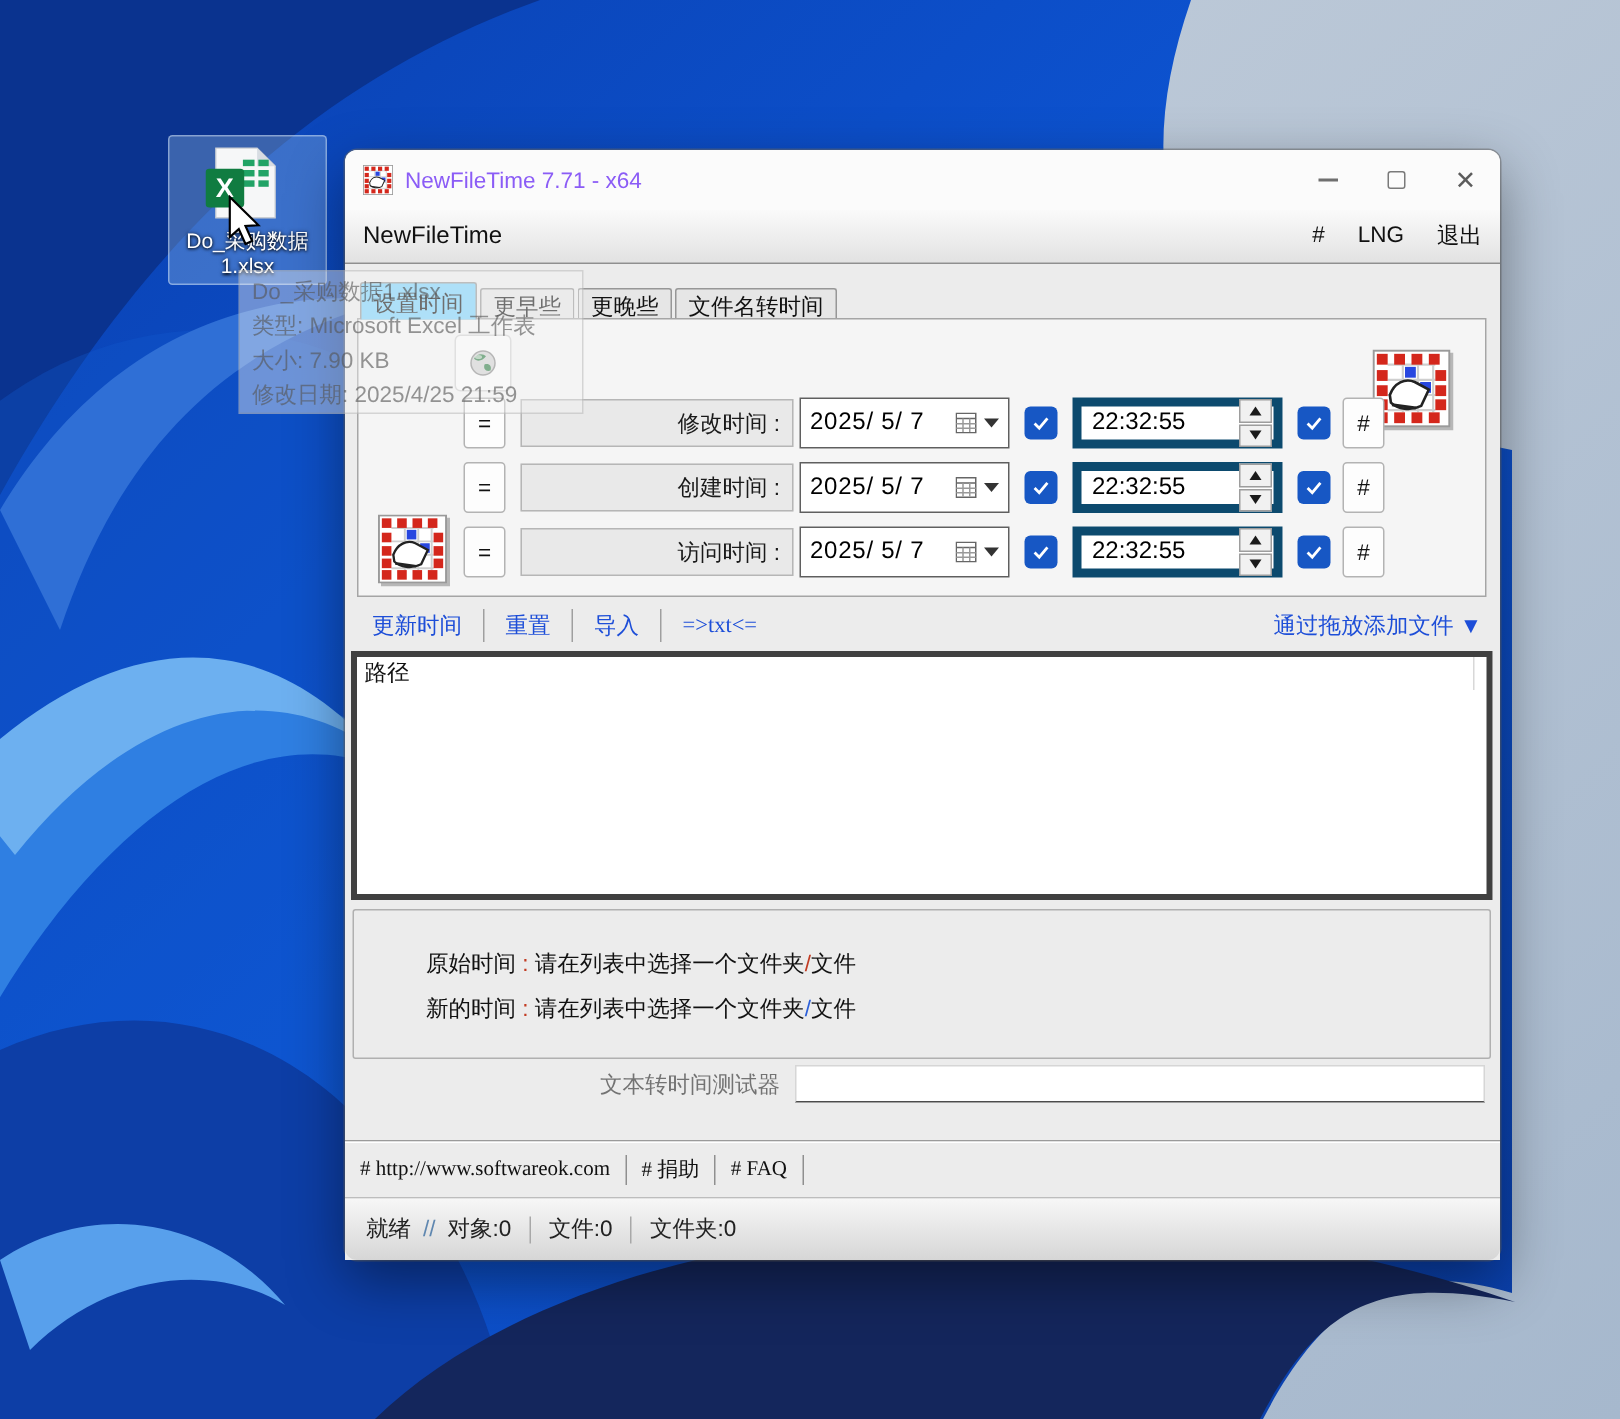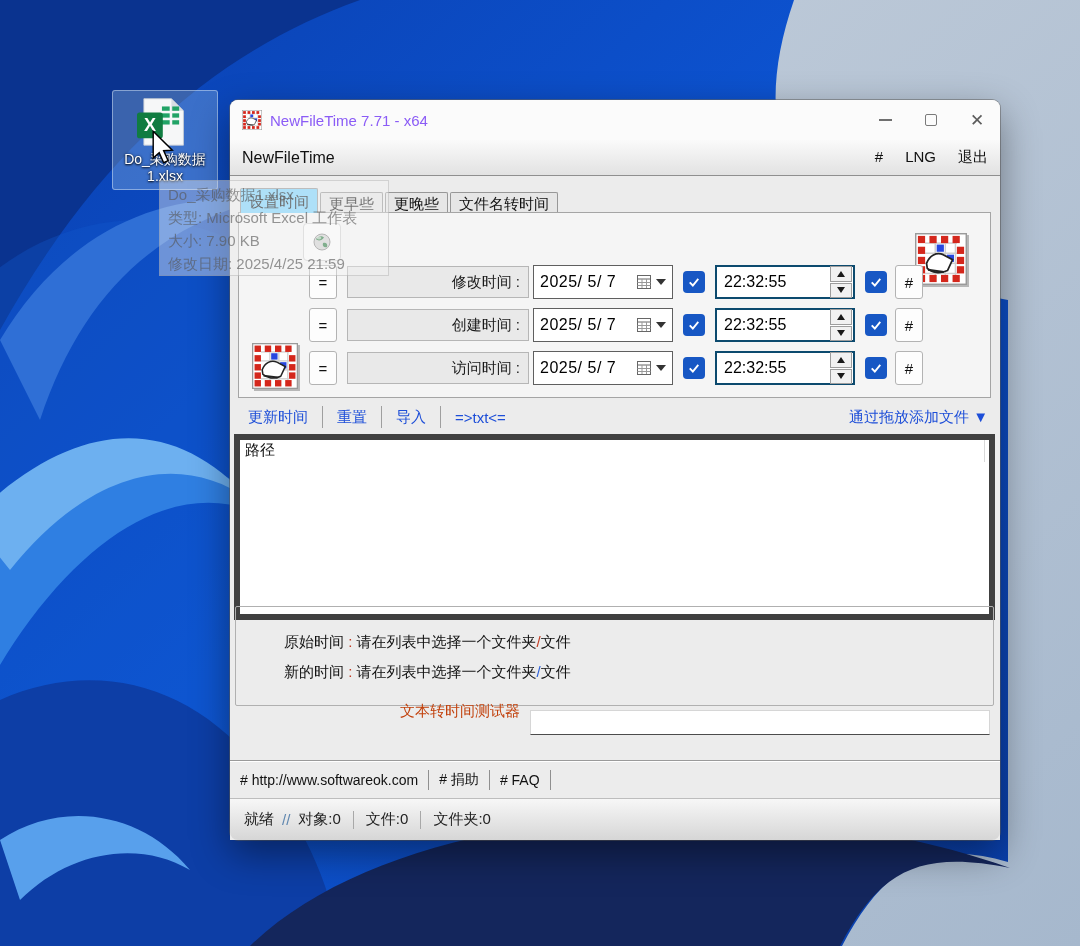--- a/index.html
+++ b/index.html
@@ -1,17 +1,17 @@
 <!DOCTYPE html>
 <html style="--accent: #1757c4;"><head>
 <meta charset="utf-8">
 <style>
   * { margin:0; padding:0; box-sizing:border-box; }
   html,body { width:1080px; height:946px; overflow:hidden; font-family:"Liberation Sans", sans-serif; }
-  .mono { font-family:Liberation Sans, sans-serif; }
+  .mono { font-family:Liberation Serif, serif; }
 
   
   #wallpaper { position:absolute; left:0; top:0; width:1080px; height:946px; }
 
   
   .desk-icon { position:absolute; left:112px; top:90px; width:106px; height:100px;
     background:rgba(150,190,230,0.35); border:1px solid rgba(230,242,252,0.45); border-radius:3px;
     display:flex; flex-direction:column; align-items:center; }
   .desk-icon .glyph { margin-top:6px; }
   .desk-icon .cap { color:#fff; font-size:14px; line-height:17px; text-align:center;
@@ -67,53 +67,53 @@
     border:1px solid #b6b6b6; display:flex; align-items:center; justify-content:flex-end;
     padding-right:8px; font-size:15px; color:#1a1a1a; }
   .date-field { position:absolute; left:224px; top:0; width:140px; height:34px; background:#fff;
     border:1px solid #5f5f5f; display:flex; align-items:center; padding:0 6px; font-size:16px; color:#000; }
   .date-field .dval { flex:1; letter-spacing:0.5px; }
   .drop-arrow { width:0; height:0; border-left:5px solid transparent; border-right:5px solid transparent;
     border-top:6px solid #333; margin-left:4px; }
   .chk { position:absolute; top:6px; width:22px; height:22px; background:var(--accent,#1757c4);
     border-radius:4px; display:flex; align-items:center; justify-content:center; }
   .time-field { position:absolute; left:406px; top:0; width:140px; height:34px; background:#fff;
-    border:2px solid #0c4a6e; display:flex; align-items:center; font-size:16px; color:#000; }
+    border:6px solid #0c4a6e; display:flex; align-items:center; font-size:16px; color:#000; }
   .time-field .tval { flex:1; padding-left:7px; }
   .spinner { width:22px; height:32px; display:flex; flex-direction:column; margin-right:1px; }
   .spin-btn { flex:1; background:#f1f1f1; border:1px solid #9d9d9d; display:flex; align-items:center; justify-content:center; }
   .spin-btn + .spin-btn { margin-top:1px; }
   .tri-up { width:0; height:0; border-left:4.5px solid transparent; border-right:4.5px solid transparent; border-bottom:6px solid #1a1a1a; }
   .tri-dn { width:0; height:0; border-left:4.5px solid transparent; border-right:4.5px solid transparent; border-top:6px solid #1a1a1a; }
 
   
   .toolbar { position:absolute; left:0; top:226px; width:100%; height:30px; display:flex;
     align-items:center; padding:0 12px; font-size:15px; color:#1d4ed8; }
   .tb-btn { padding:2px 6px; }
   .tb-sep { width:1px; height:22px; background:#9f9f9f; margin:0 8px; }
   .tb-right { margin-left:auto; font-size:15px; }
 
   
-  .listbox { position:absolute; left:4px; top:258px; width:761px; height:186px; background:#fff;
-    border:6px solid #404040; }
+  .listbox { position:absolute; left:4px; top:258px; width:761px; height:166px; background:#fff;
+    border:4px solid #404040; }
   .list-header { position:relative; height:22px; font-size:15px; color:#111; padding:1px 0 0 5px; }
   .col-div { position:absolute; left:744px; top:0; width:1px; height:22px; background:#d8d8d8; }
 
   
   .preview { position:absolute; left:5px; top:430px; width:759px; height:100px;
     border:1px solid #b0b0b0; border-radius:2px; }
   .legend { position:absolute; left:8px; top:-11px; background:#ececec; padding:0 5px;
     font-size:15px; color:#111; white-space:nowrap; }
   .blue { color:#2b5fd9; }
   .redc { color:#c23b22; }
   .pline { position:absolute; left:48px; font-size:15px; color:#111; white-space:nowrap; }
 
   
-  .tester-label { position:absolute; left:130px; top:526px; width:160px; text-align:right;
-    font-size:15px; color:#c2410c; }
+  .tester-label { position:absolute; left:130px; top:538px; width:160px; text-align:right;
+    font-size:15px; color:#737373; }
   .tester-input { position:absolute; left:300px; top:534px; width:460px; height:25px; background:#fff;
     border:1px solid #d6d6d6; border-bottom:1px solid #4c4c4c; font-size:14px; padding:0 4px; outline:none; }
 
   .groove { position:absolute; left:0; top:584px; width:100%; height:2px;
     border-top:1px solid #9a9a9a; border-bottom:1px solid #ffffff; }
 
   
   .footer { position:absolute; left:0; top:586px; width:100%; height:36px; display:flex;
     align-items:center; padding-left:10px; font-size:14px; color:#111; }
   .ft-sep { width:1px; height:20px; background:#8f8f8f; margin:0 10px; }

